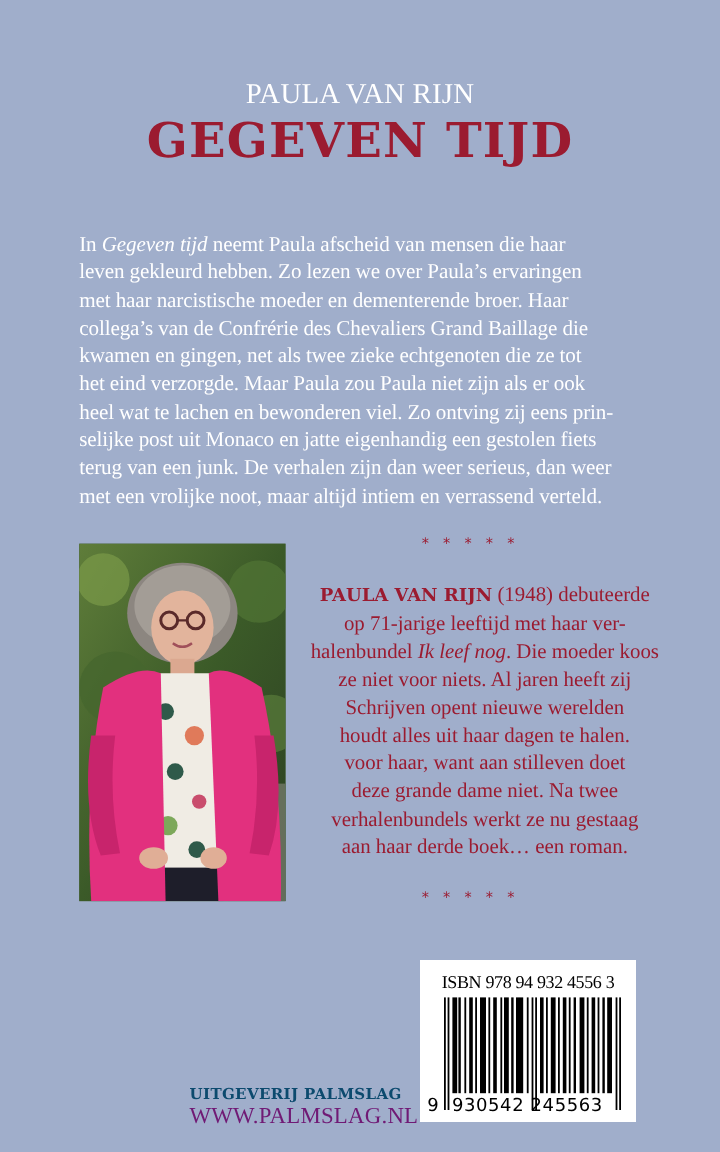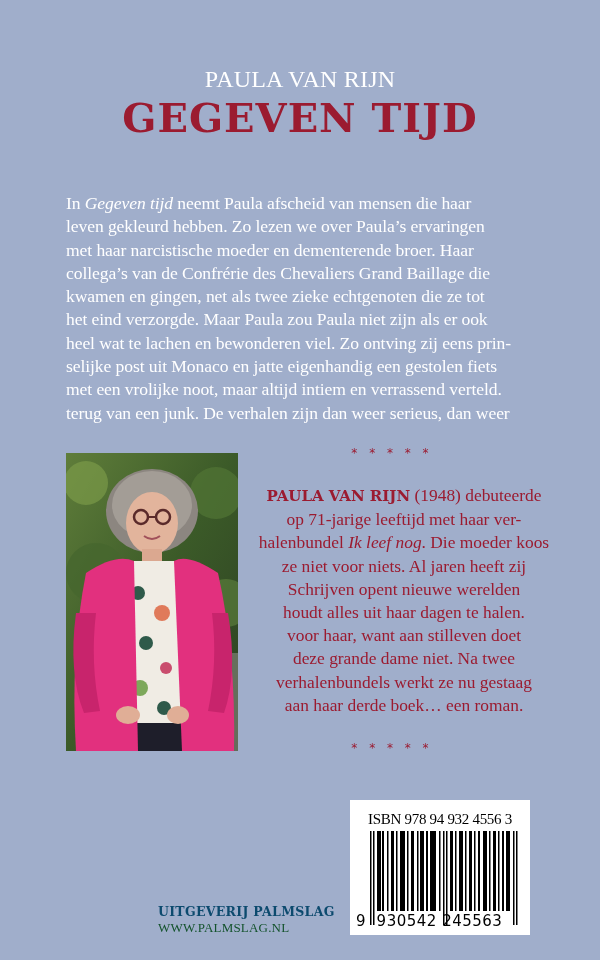--- a/index.html
+++ b/index.html
@@ -102,45 +102,45 @@
       top: 904px; left: 158px;
       color: #0c4a6e;
       font-family: "DejaVu Serif", serif;
       font-weight: bold;
       font-size: 12.5px;
       letter-spacing: 0.3px;
     }
     .website {
       position: absolute;
       top: 920px; left: 158px;
-      color: #14532d;
-      font-family: "Liberation Serif", serif;
-      font-size: 13px;
+      color: #701a75;
+      font-family: "Liberation Serif", serif;
+      font-size: 19px;
       letter-spacing: 0.2px;
     }
   </style>
 </head>
 <body>
 
 <div>
 
   <div class="author-top">PAULA VAN RIJN</div>
   <div class="title">GEGEVEN TIJD</div>
 
   <div class="blurb">
     <span class="line"><span>In </span><i>Gegeven tijd</i><span> neemt Paula afscheid van mensen die haar</span></span>
     <span class="line">leven gekleurd hebben. Zo lezen we over Paula’s ervaringen</span>
     <span class="line">met haar narcistische moeder en dementerende broer. Haar</span>
     <span class="line">collega’s van de Confrérie des Chevaliers Grand Baillage die</span>
     <span class="line">kwamen en gingen, net als twee zieke echtgenoten die ze tot</span>
     <span class="line">het eind verzorgde. Maar Paula zou Paula niet zijn als er ook</span>
     <span class="line">heel wat te lachen en bewonderen viel. Zo ontving zij eens prin-</span>
     <span class="line">selijke post uit Monaco en jatte eigenhandig een gestolen fiets</span>
+    <span class="line">terug van een junk. De verhalen zijn dan weer serieus, dan weer</span>
     <span class="line">met een vrolijke noot, maar altijd intiem en verrassend verteld.</span>
-    <span class="line">terug van een junk. De verhalen zijn dan weer serieus, dan weer</span>
   </div>
 
   <div class="stars stars-1">* * * * *</div>
 
   <div class="photo">
     <svg width="172" height="298" viewBox="0 0 172 298">
       <defs>
         <linearGradient id="bg" x1="0" y1="0" x2="1" y2="1">
           <stop offset="0" stop-color="#5f7d3a"></stop>
           <stop offset="0.5" stop-color="#3b5a28"></stop>

